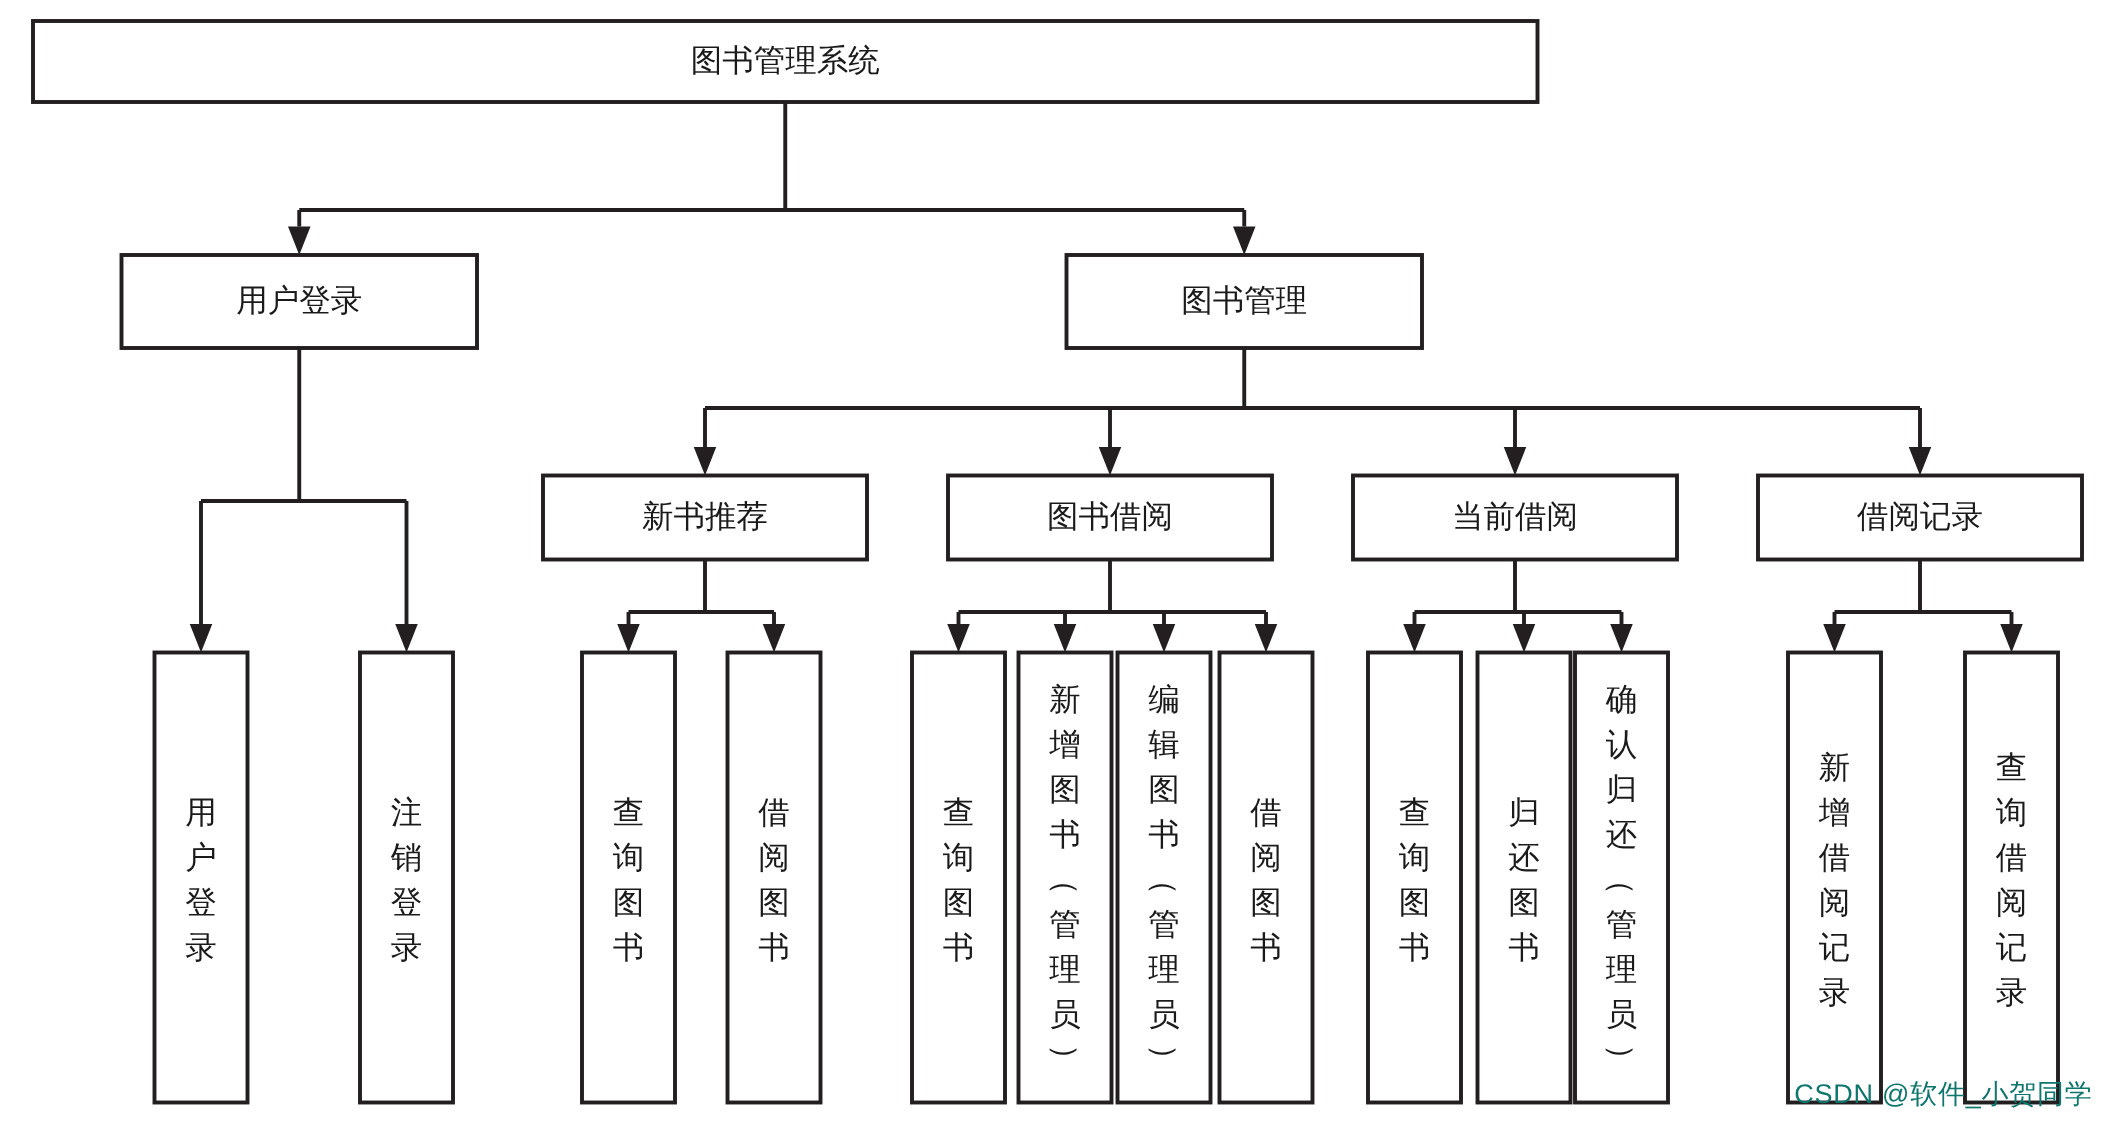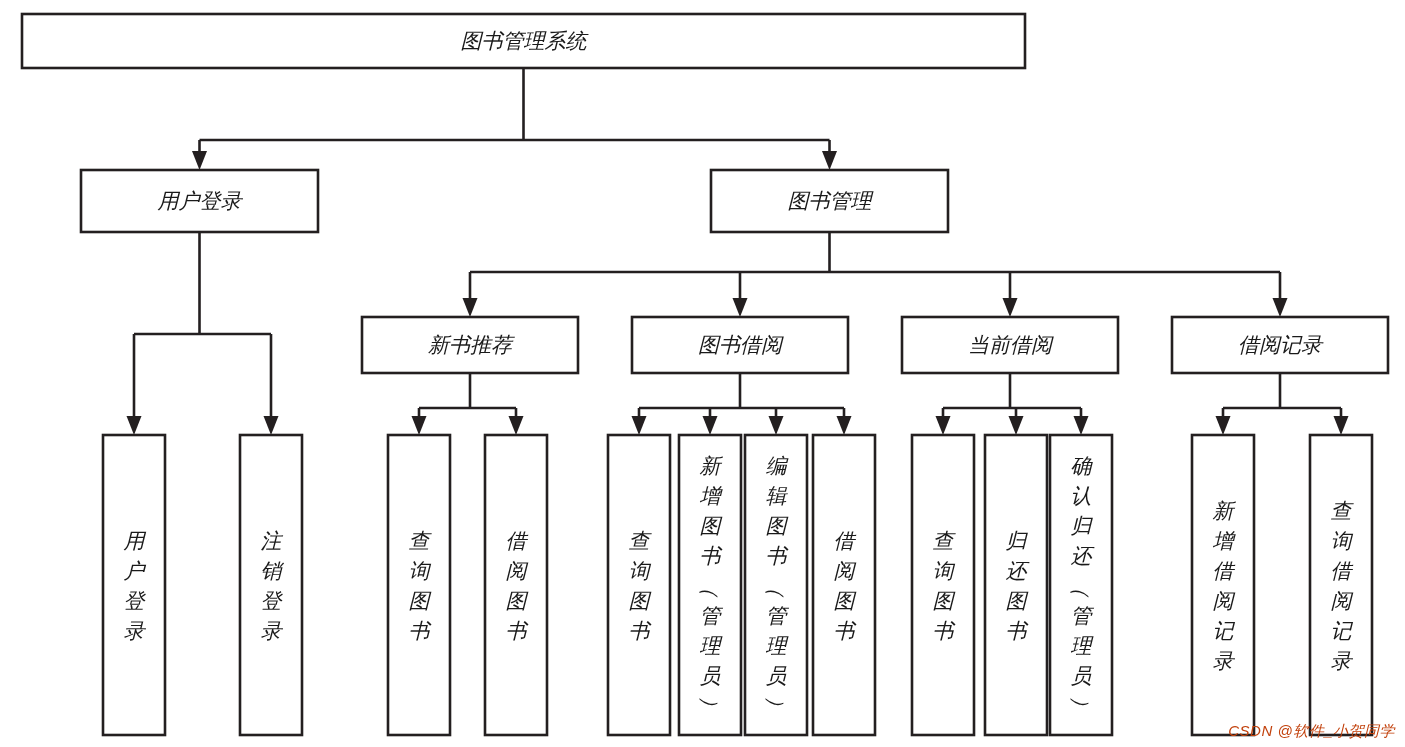--- a/index.html
+++ b/index.html
@@ -10,21 +10,20 @@
   }
   body {
     font-family: "Liberation Sans", "DejaVu Sans", sans-serif;
   }
   #canvas {
     position: relative;
     width: 1405px;
     height: 747px;
     background: #ffffff;
     overflow: hidden;
-    font-style: italic;
   }
   #diagram-svg {
     position: absolute;
     left: 0;
     top: 0;
     width: 1405px;
     height: 747px;
   }
   .node-box {
     fill: #ffffff;
@@ -54,22 +53,22 @@
     font-size: 21px;
     fill: #1a1a1a;
     text-anchor: middle;
     white-space: pre;
   }
   .watermark {
     position: absolute;
     right: 10px;
     bottom: 6px;
     font-family: "Liberation Sans", "DejaVu Sans", sans-serif;
-    font-size: 15px;
-    color: #c2410c;
+    font-size: 18px;
+    color: #0f766e;
     letter-spacing: 0.5px;
     user-select: none;
     pointer-events: none;
   }
 </style>
 </head>
 <body>
 
 <div id="canvas">
 

